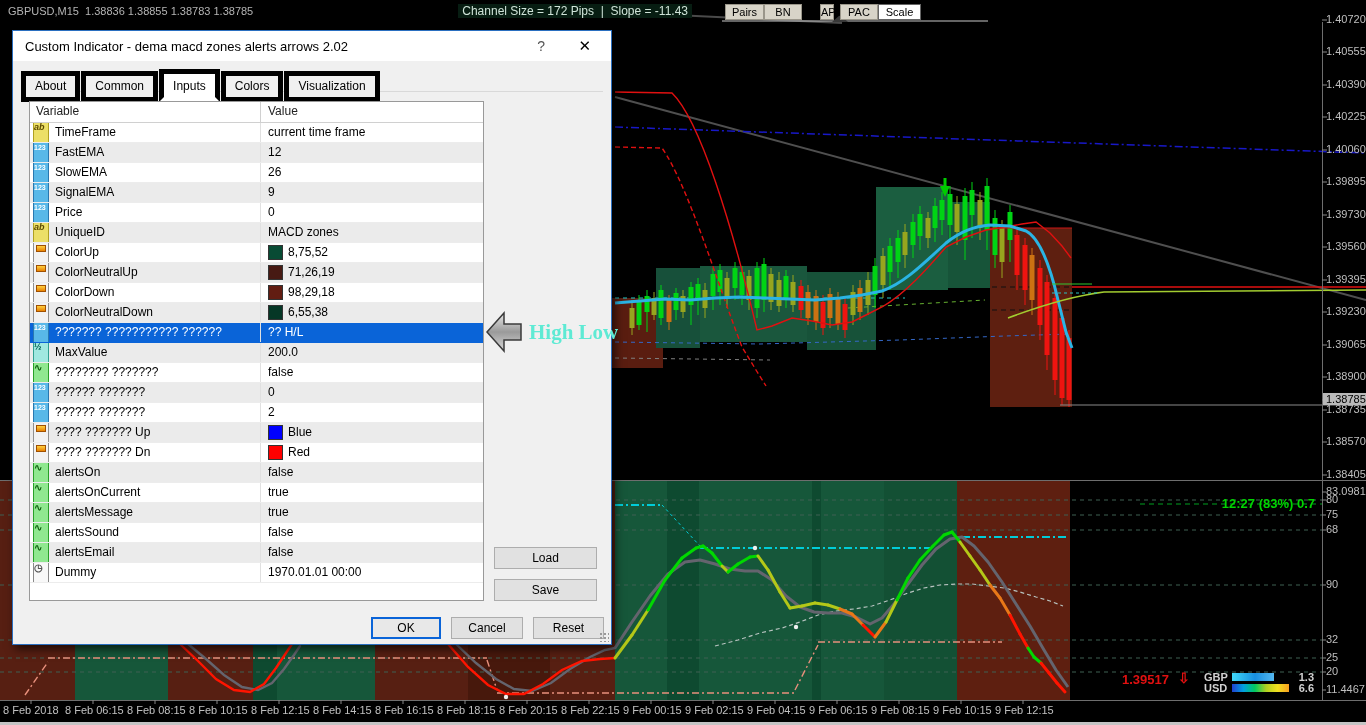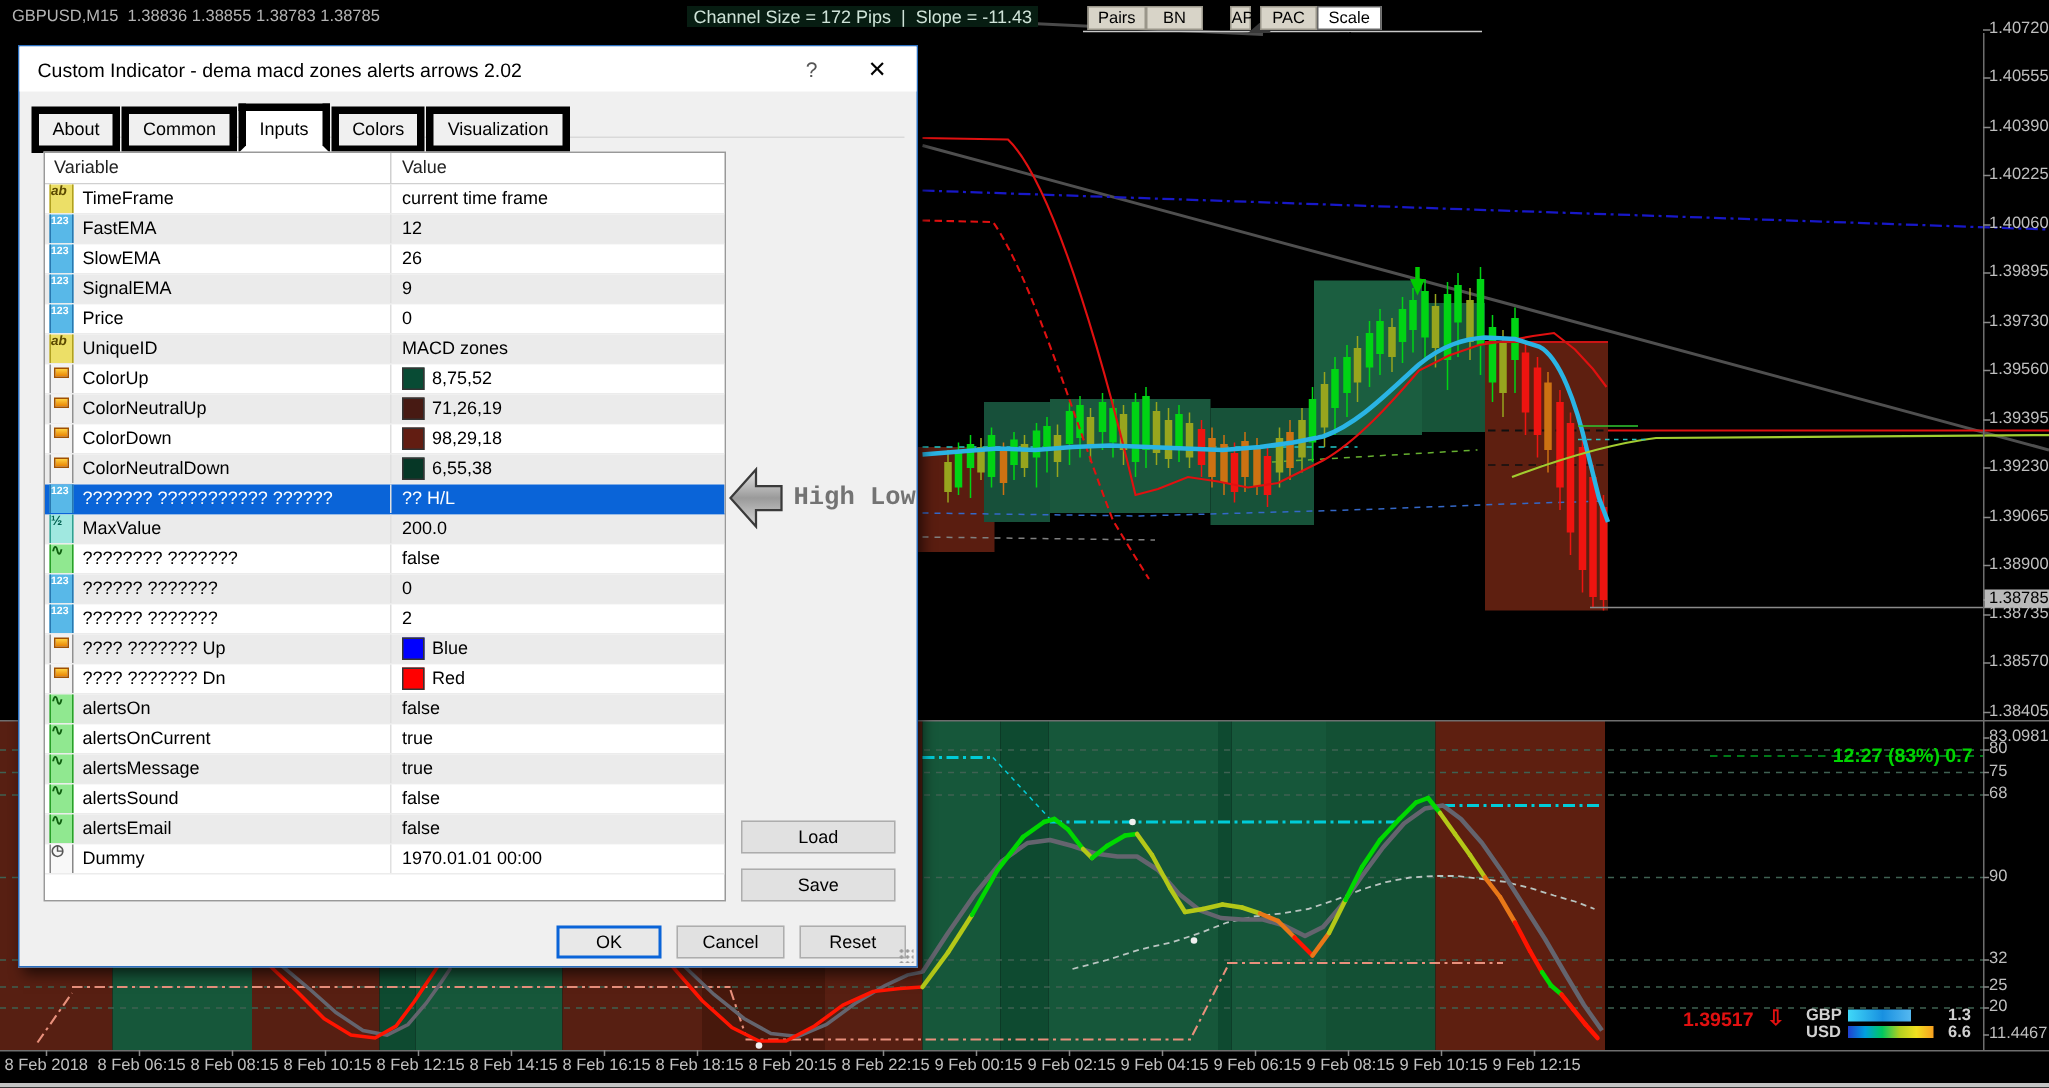--- a/index.html
+++ b/index.html
@@ -67,21 +67,21 @@
                      background:linear-gradient(#ffd040,#e88000);border:1px solid #a05000;}
   .vswatch{display:inline-block;width:13px;height:13px;border:1px solid #333;margin-right:5px;flex:0 0 13px;}
   .dbtn{position:absolute;background:#e1e1e1;border:1px solid #adadad;font-size:12px;text-align:center;
         height:22px;line-height:20px;box-sizing:border-box;color:#000;cursor:default;}
   .dbtn.okbtn{border:2px solid #0a64d8;line-height:18px;background:#e8e8e8;}
   .grip{position:absolute;right:2px;bottom:2px;width:10px;height:10px;
         background-image:radial-gradient(#9a9a9a 1px,transparent 1.2px);background-size:4px 4px;}
 
   
   .annotation{position:absolute;left:486px;top:310px;height:44px;display:flex;align-items:center;gap:7px;z-index:11;}
-  .annot-text{font-family:Liberation Mono, monospace;font-weight:bold;font-size:17px;color:#737373;white-space:nowrap;}
+  .annot-text{font-family:Liberation Serif, serif;font-weight:bold;font-size:21px;color:#5eead4;white-space:nowrap;}
 </style>
 </head>
 <body>
 
 <div class="screen">
 
   <svg id="chart-svg" width="1366" height="725" viewBox="0 0 1366 725">
       <rect x="0" y="0" width="1366" height="725" fill="#000"></rect>
       <rect x="0" y="480.5" width="75" height="219.5" fill="#571f12"></rect>
       <rect x="75" y="480.5" width="93" height="219.5" fill="#16573a"></rect>

